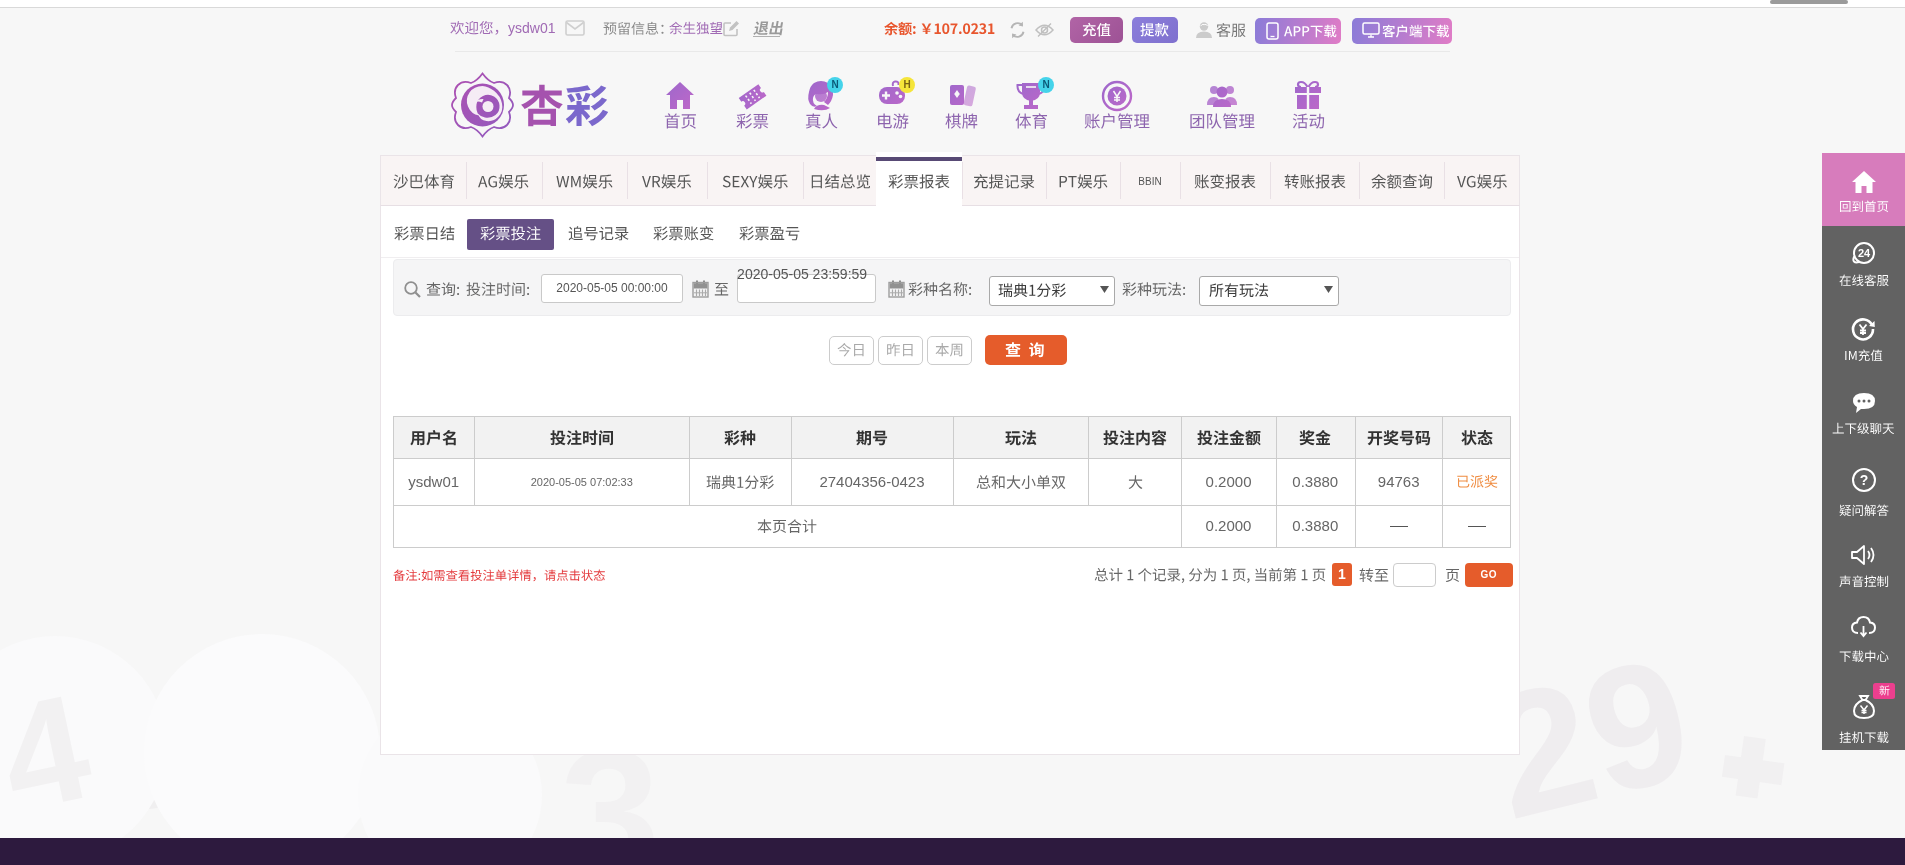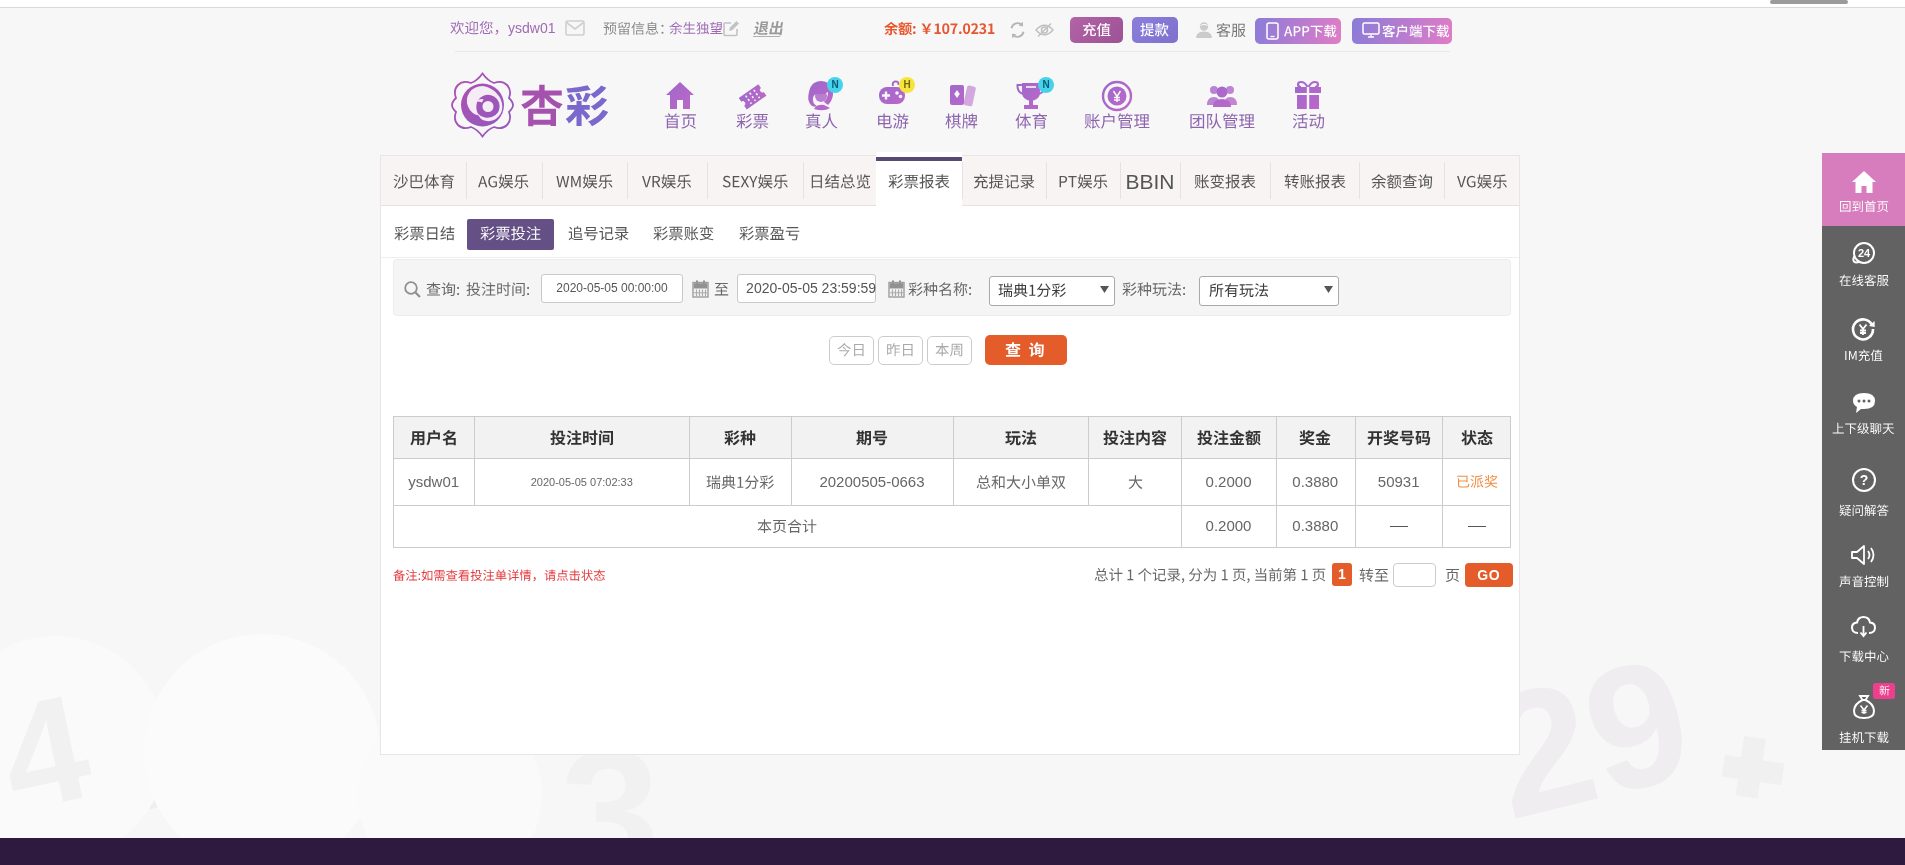--- a/index.html
+++ b/index.html
@@ -552,21 +552,21 @@
     <use href="#g82" transform="translate(15.5,16.3) scale(0.015500,-0.015500)"></use>
     <use href="#g83" transform="translate(31.0,16.3) scale(0.015500,-0.015500)"></use>
     <use href="#g84" transform="translate(46.5,16.3) scale(0.015500,-0.015500)"></use>
   </svg>
 <svg style="position:absolute;left:1058.0px;top:171.3px;" width="53" height="23.2" viewBox="0 0 53 23.2" fill="#555">
     <use href="#g85" transform="translate(0.0,16.3) scale(0.015500,-0.015500)"></use>
     <use href="#g86" transform="translate(9.8,16.3) scale(0.015500,-0.015500)"></use>
     <use href="#g65" transform="translate(19.1,16.3) scale(0.015500,-0.015500)"></use>
     <use href="#g66" transform="translate(34.6,16.3) scale(0.015500,-0.015500)"></use>
   </svg>
-<div style="position:absolute;top:170.0px;font-size:21px;color:#555;line-height:23px;height:23px;white-space:pre;left:1120.0px;width:60px;text-align:center;">BBIN</div>
+<div style="position:absolute;top:170.0px;font-size:10px;color:#555;line-height:23px;height:23px;white-space:pre;left:1120.0px;width:60px;text-align:center;">BBIN</div>
 <svg style="position:absolute;left:1194.0px;top:171.3px;" width="64" height="23.2" viewBox="0 0 64 23.2" fill="#555">
     <use href="#g53" transform="translate(0.0,16.3) scale(0.015500,-0.015500)"></use>
     <use href="#g87" transform="translate(15.5,16.3) scale(0.015500,-0.015500)"></use>
     <use href="#g79" transform="translate(31.0,16.3) scale(0.015500,-0.015500)"></use>
     <use href="#g80" transform="translate(46.5,16.3) scale(0.015500,-0.015500)"></use>
   </svg>
 <svg style="position:absolute;left:1283.5px;top:171.3px;" width="64" height="23.2" viewBox="0 0 64 23.2" fill="#555">
     <use href="#g88" transform="translate(0.0,16.3) scale(0.015500,-0.015500)"></use>
     <use href="#g53" transform="translate(15.5,16.3) scale(0.015500,-0.015500)"></use>
     <use href="#g79" transform="translate(31.0,16.3) scale(0.015500,-0.015500)"></use>
@@ -639,21 +639,21 @@
     <path d="M4 0.5H6V4H4ZM11 0.5H13V4H11Z" fill="#8a8a8a"></path>
     <rect x="1" y="2.5" width="15" height="14.5" fill="none" stroke="#9d9d9d" stroke-width="1.4"></rect>
     <rect x="1.7" y="3.2" width="13.6" height="5.3" fill="#919191"></rect>
     <path d="M4.5 9.5V16M7.5 9.5V16M10.5 9.5V16M13.5 9.5V16" stroke="#aaa" stroke-width="1.2"></path>
     <path d="M2 12.8H15" stroke="#aaa" stroke-width="1"></path>
   </svg>
 <svg style="position:absolute;left:714px;top:279.1px;" width="17" height="22.5" viewBox="0 0 17 22.5" fill="#666">
     <use href="#g101" transform="translate(0.0,15.8) scale(0.015000,-0.015000)"></use>
   </svg>
 <div style="position:absolute;left:736.9px;top:274px;width:139.4px;height:29px;background:#fff;border:1px solid #c9c9c9;border-radius:3px;box-sizing:border-box;"></div>
-<div style="position:absolute;top:278.0px;font-size:14px;color:#555;line-height:21px;height:21px;white-space:pre;left:737.1px;width:139px;text-align:right;">2020-05-05 23:59:59</div>
+<div style="position:absolute;top:264px;font-size:14px;color:#555;line-height:21px;height:21px;white-space:pre;left:737.1px;width:139px;text-align:left;">2020-05-05 23:59:59</div>
 <svg style="position:absolute;left:888px;top:280px" width="17" height="18" viewBox="0 0 17 18">
     <path d="M4 0.5H6V4H4ZM11 0.5H13V4H11Z" fill="#8a8a8a"></path>
     <rect x="1" y="2.5" width="15" height="14.5" fill="none" stroke="#9d9d9d" stroke-width="1.4"></rect>
     <rect x="1.7" y="3.2" width="13.6" height="5.3" fill="#919191"></rect>
     <path d="M4.5 9.5V16M7.5 9.5V16M10.5 9.5V16M13.5 9.5V16" stroke="#aaa" stroke-width="1.2"></path>
     <path d="M2 12.8H15" stroke="#aaa" stroke-width="1"></path>
   </svg>
 <svg style="position:absolute;left:908.3px;top:279.1px;" width="67" height="22.5" viewBox="0 0 67 22.5" fill="#666">
     <use href="#g43" transform="translate(0.0,15.8) scale(0.015000,-0.015000)"></use>
     <use href="#g102" transform="translate(15.0,15.8) scale(0.015000,-0.015000)"></use>
@@ -777,35 +777,35 @@
   </svg>
 <div style="position:absolute;top:470.5px;font-size:15px;color:#666;line-height:22px;height:22px;white-space:pre;left:393.0px;width:81.39999999999998px;text-align:center;">ysdw01</div>
 <div style="position:absolute;top:470.5px;font-size:11px;color:#666;line-height:22px;height:22px;white-space:pre;left:474.4px;width:214.80000000000007px;text-align:center;">2020-05-05 07:02:33</div>
 <svg style="position:absolute;left:705.9px;top:471.6px;" width="71" height="22.5" viewBox="0 0 71 22.5" fill="#666">
     <use href="#g105" transform="translate(0.0,15.8) scale(0.015000,-0.015000)"></use>
     <use href="#g106" transform="translate(15.0,15.8) scale(0.015000,-0.015000)"></use>
     <use href="#g107" transform="translate(30.0,15.8) scale(0.015000,-0.015000)"></use>
     <use href="#g108" transform="translate(38.3,15.8) scale(0.015000,-0.015000)"></use>
     <use href="#g43" transform="translate(53.3,15.8) scale(0.015000,-0.015000)"></use>
   </svg>
-<div style="position:absolute;top:470.5px;font-size:15px;color:#666;line-height:22px;height:22px;white-space:pre;left:791.0px;width:162px;text-align:center;">20200505-0663</div>
+<div style="position:absolute;top:470.5px;font-size:15px;color:#666;line-height:22px;height:22px;white-space:pre;left:791.0px;width:162px;text-align:center;">27404356-0423</div>
 <svg style="position:absolute;left:975.8px;top:471.6px;" width="92" height="22.5" viewBox="0 0 92 22.5" fill="#666">
     <use href="#g77" transform="translate(0.0,15.8) scale(0.015000,-0.015000)"></use>
     <use href="#g139" transform="translate(15.0,15.8) scale(0.015000,-0.015000)"></use>
     <use href="#g140" transform="translate(30.0,15.8) scale(0.015000,-0.015000)"></use>
     <use href="#g141" transform="translate(45.0,15.8) scale(0.015000,-0.015000)"></use>
     <use href="#g142" transform="translate(60.0,15.8) scale(0.015000,-0.015000)"></use>
     <use href="#g143" transform="translate(75.0,15.8) scale(0.015000,-0.015000)"></use>
   </svg>
 <svg style="position:absolute;left:1127.5px;top:471.6px;" width="17" height="22.5" viewBox="0 0 17 22.5" fill="#666">
     <use href="#g140" transform="translate(0.0,15.8) scale(0.015000,-0.015000)"></use>
   </svg>
 <div style="position:absolute;top:470.5px;font-size:15px;color:#666;line-height:22px;height:22px;white-space:pre;left:1181.4px;width:94.29999999999995px;text-align:center;">0.2000</div>
 <div style="position:absolute;top:470.5px;font-size:15px;color:#666;line-height:22px;height:22px;white-space:pre;left:1275.7px;width:79.20000000000005px;text-align:center;">0.3880</div>
-<div style="position:absolute;top:470.5px;font-size:15px;color:#666;line-height:22px;height:22px;white-space:pre;left:1354.9px;width:87.59999999999991px;text-align:center;">50931</div>
+<div style="position:absolute;top:470.5px;font-size:15px;color:#666;line-height:22px;height:22px;white-space:pre;left:1354.9px;width:87.59999999999991px;text-align:center;">94763</div>
 <svg style="position:absolute;left:1455.8px;top:472.3px;" width="44" height="21.0" viewBox="0 0 44 21.0" fill="#ef8b3f">
     <use href="#g144" transform="translate(0.0,14.7) scale(0.014000,-0.014000)"></use>
     <use href="#g145" transform="translate(14.0,14.7) scale(0.014000,-0.014000)"></use>
     <use href="#g146" transform="translate(28.0,14.7) scale(0.014000,-0.014000)"></use>
   </svg>
 <svg style="position:absolute;left:757.0px;top:516.1px;" width="62" height="22.5" viewBox="0 0 62 22.5" fill="#666">
     <use href="#g115" transform="translate(0.0,15.8) scale(0.015000,-0.015000)"></use>
     <use href="#g42" transform="translate(15.0,15.8) scale(0.015000,-0.015000)"></use>
     <use href="#g147" transform="translate(30.0,15.8) scale(0.015000,-0.015000)"></use>
     <use href="#g148" transform="translate(45.0,15.8) scale(0.015000,-0.015000)"></use>
@@ -857,21 +857,21 @@
 <div style="position:absolute;top:564.0px;font-size:14px;color:#fff;line-height:21px;height:21px;white-space:pre;font-weight:700;left:1331.8px;width:20px;text-align:center;">1</div>
 <svg style="position:absolute;left:1358.8px;top:564.6px;" width="32" height="22.5" viewBox="0 0 32 22.5" fill="#666">
     <use href="#g88" transform="translate(0.0,15.8) scale(0.015000,-0.015000)"></use>
     <use href="#g101" transform="translate(15.0,15.8) scale(0.015000,-0.015000)"></use>
   </svg>
 <div style="position:absolute;left:1393px;top:562.5px;width:43px;height:24px;background:#fff;border:1px solid #ccc;border-radius:4px;box-sizing:border-box;"></div>
 <svg style="position:absolute;left:1445px;top:564.6px;" width="17" height="22.5" viewBox="0 0 17 22.5" fill="#666">
     <use href="#g42" transform="translate(0.0,15.8) scale(0.015000,-0.015000)"></use>
   </svg>
 <div style="position:absolute;left:1465px;top:562.5px;width:47.5px;height:24px;background:#e55c2b;border-radius:4px;"></div>
-<div style="position:absolute;top:563.5px;font-size:14px;color:#fff;line-height:22px;height:34px;white-space:pre;font-weight:700;letter-spacing:0.5px;left:1468.7px;width:40px;text-align:center;">GO</div>
+<div style="position:absolute;top:563.5px;font-size:10px;color:#fff;line-height:22px;height:34px;white-space:pre;font-weight:700;letter-spacing:0.5px;left:1468.7px;width:40px;text-align:center;">GO</div>
 <div style="position:absolute;left:1822px;top:225.5px;width:83px;height:524px;background:#626262;"></div>
 <div style="position:absolute;left:1822px;top:153px;width:83px;height:72.5px;background:#d77cbc;"></div>
 <svg style="position:absolute;left:1850.5px;top:169.0px" width="26" height="26" viewBox="0 0 26 26">
     <path d="M13 2 25 13H21.5V24H15.5V17H10.5V24H4.5V13H1Z" fill="#fff"></path>
   </svg>
 <svg style="position:absolute;left:1838.5px;top:197.8px;" width="52" height="18.8" viewBox="0 0 52 18.8" fill="#fff">
     <use href="#g167" transform="translate(0.0,13.1) scale(0.012500,-0.012500)"></use>
     <use href="#g168" transform="translate(12.5,13.1) scale(0.012500,-0.012500)"></use>
     <use href="#g41" transform="translate(25.0,13.1) scale(0.012500,-0.012500)"></use>
     <use href="#g42" transform="translate(37.5,13.1) scale(0.012500,-0.012500)"></use>

